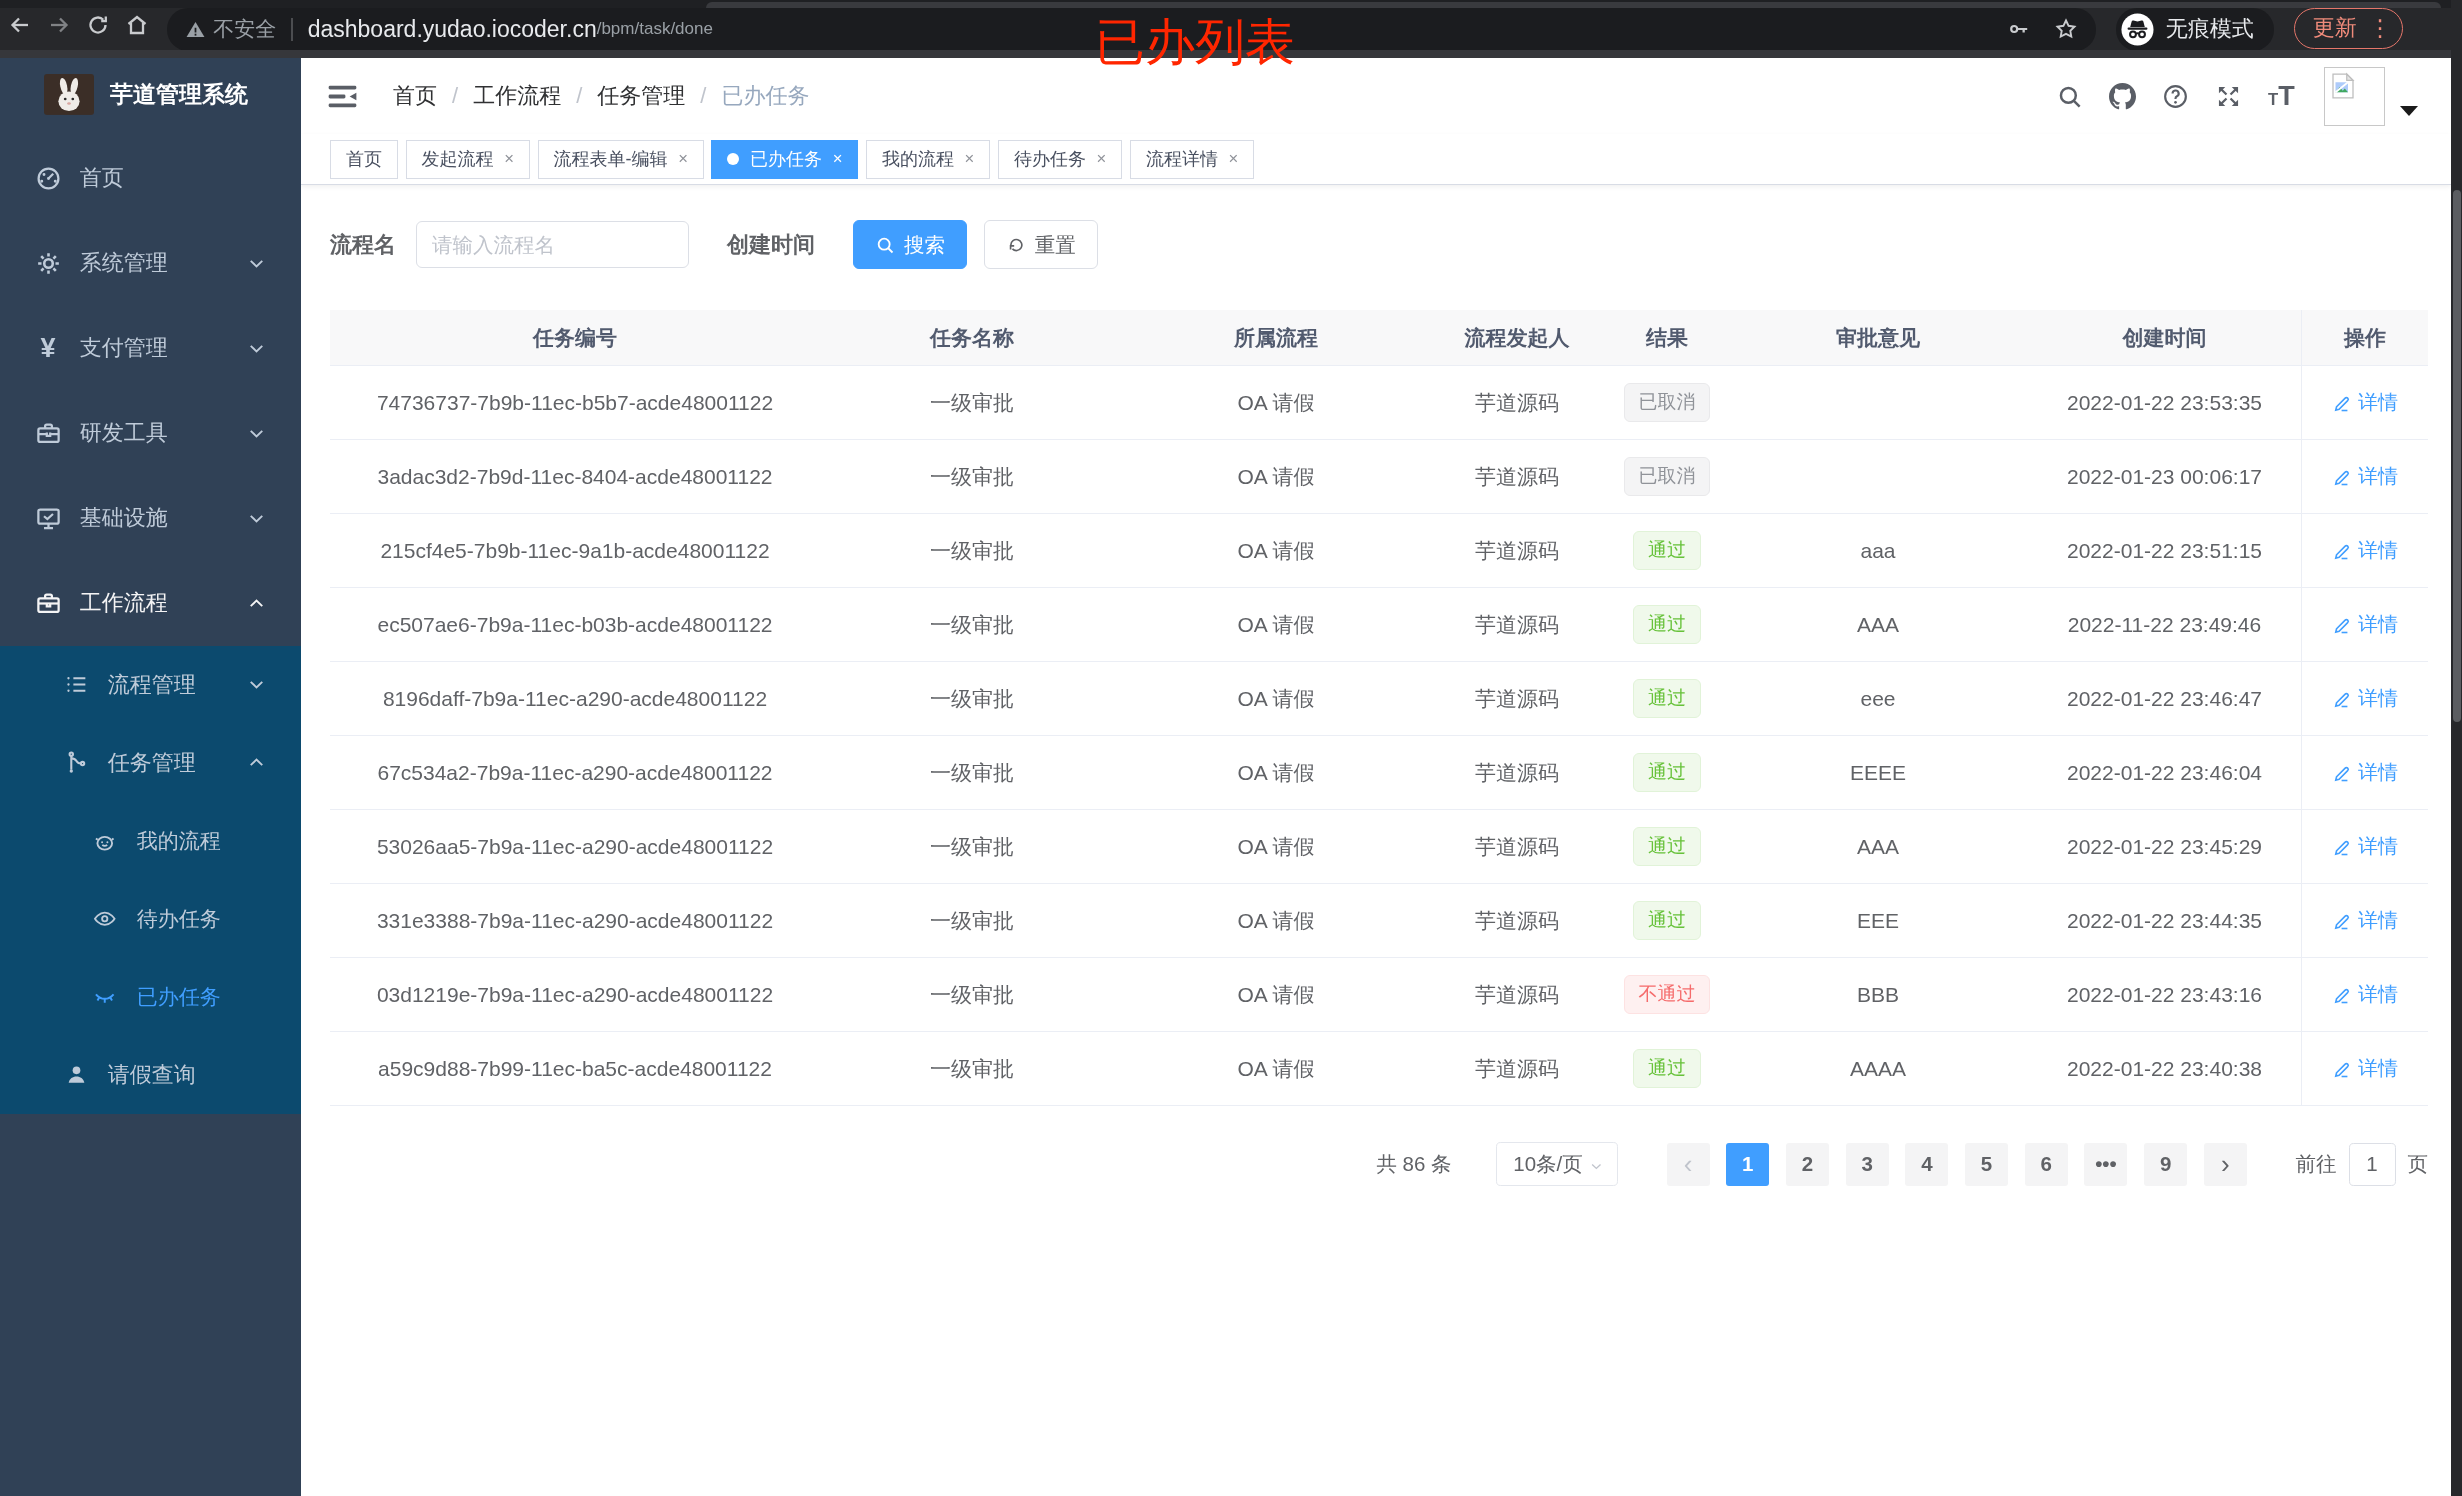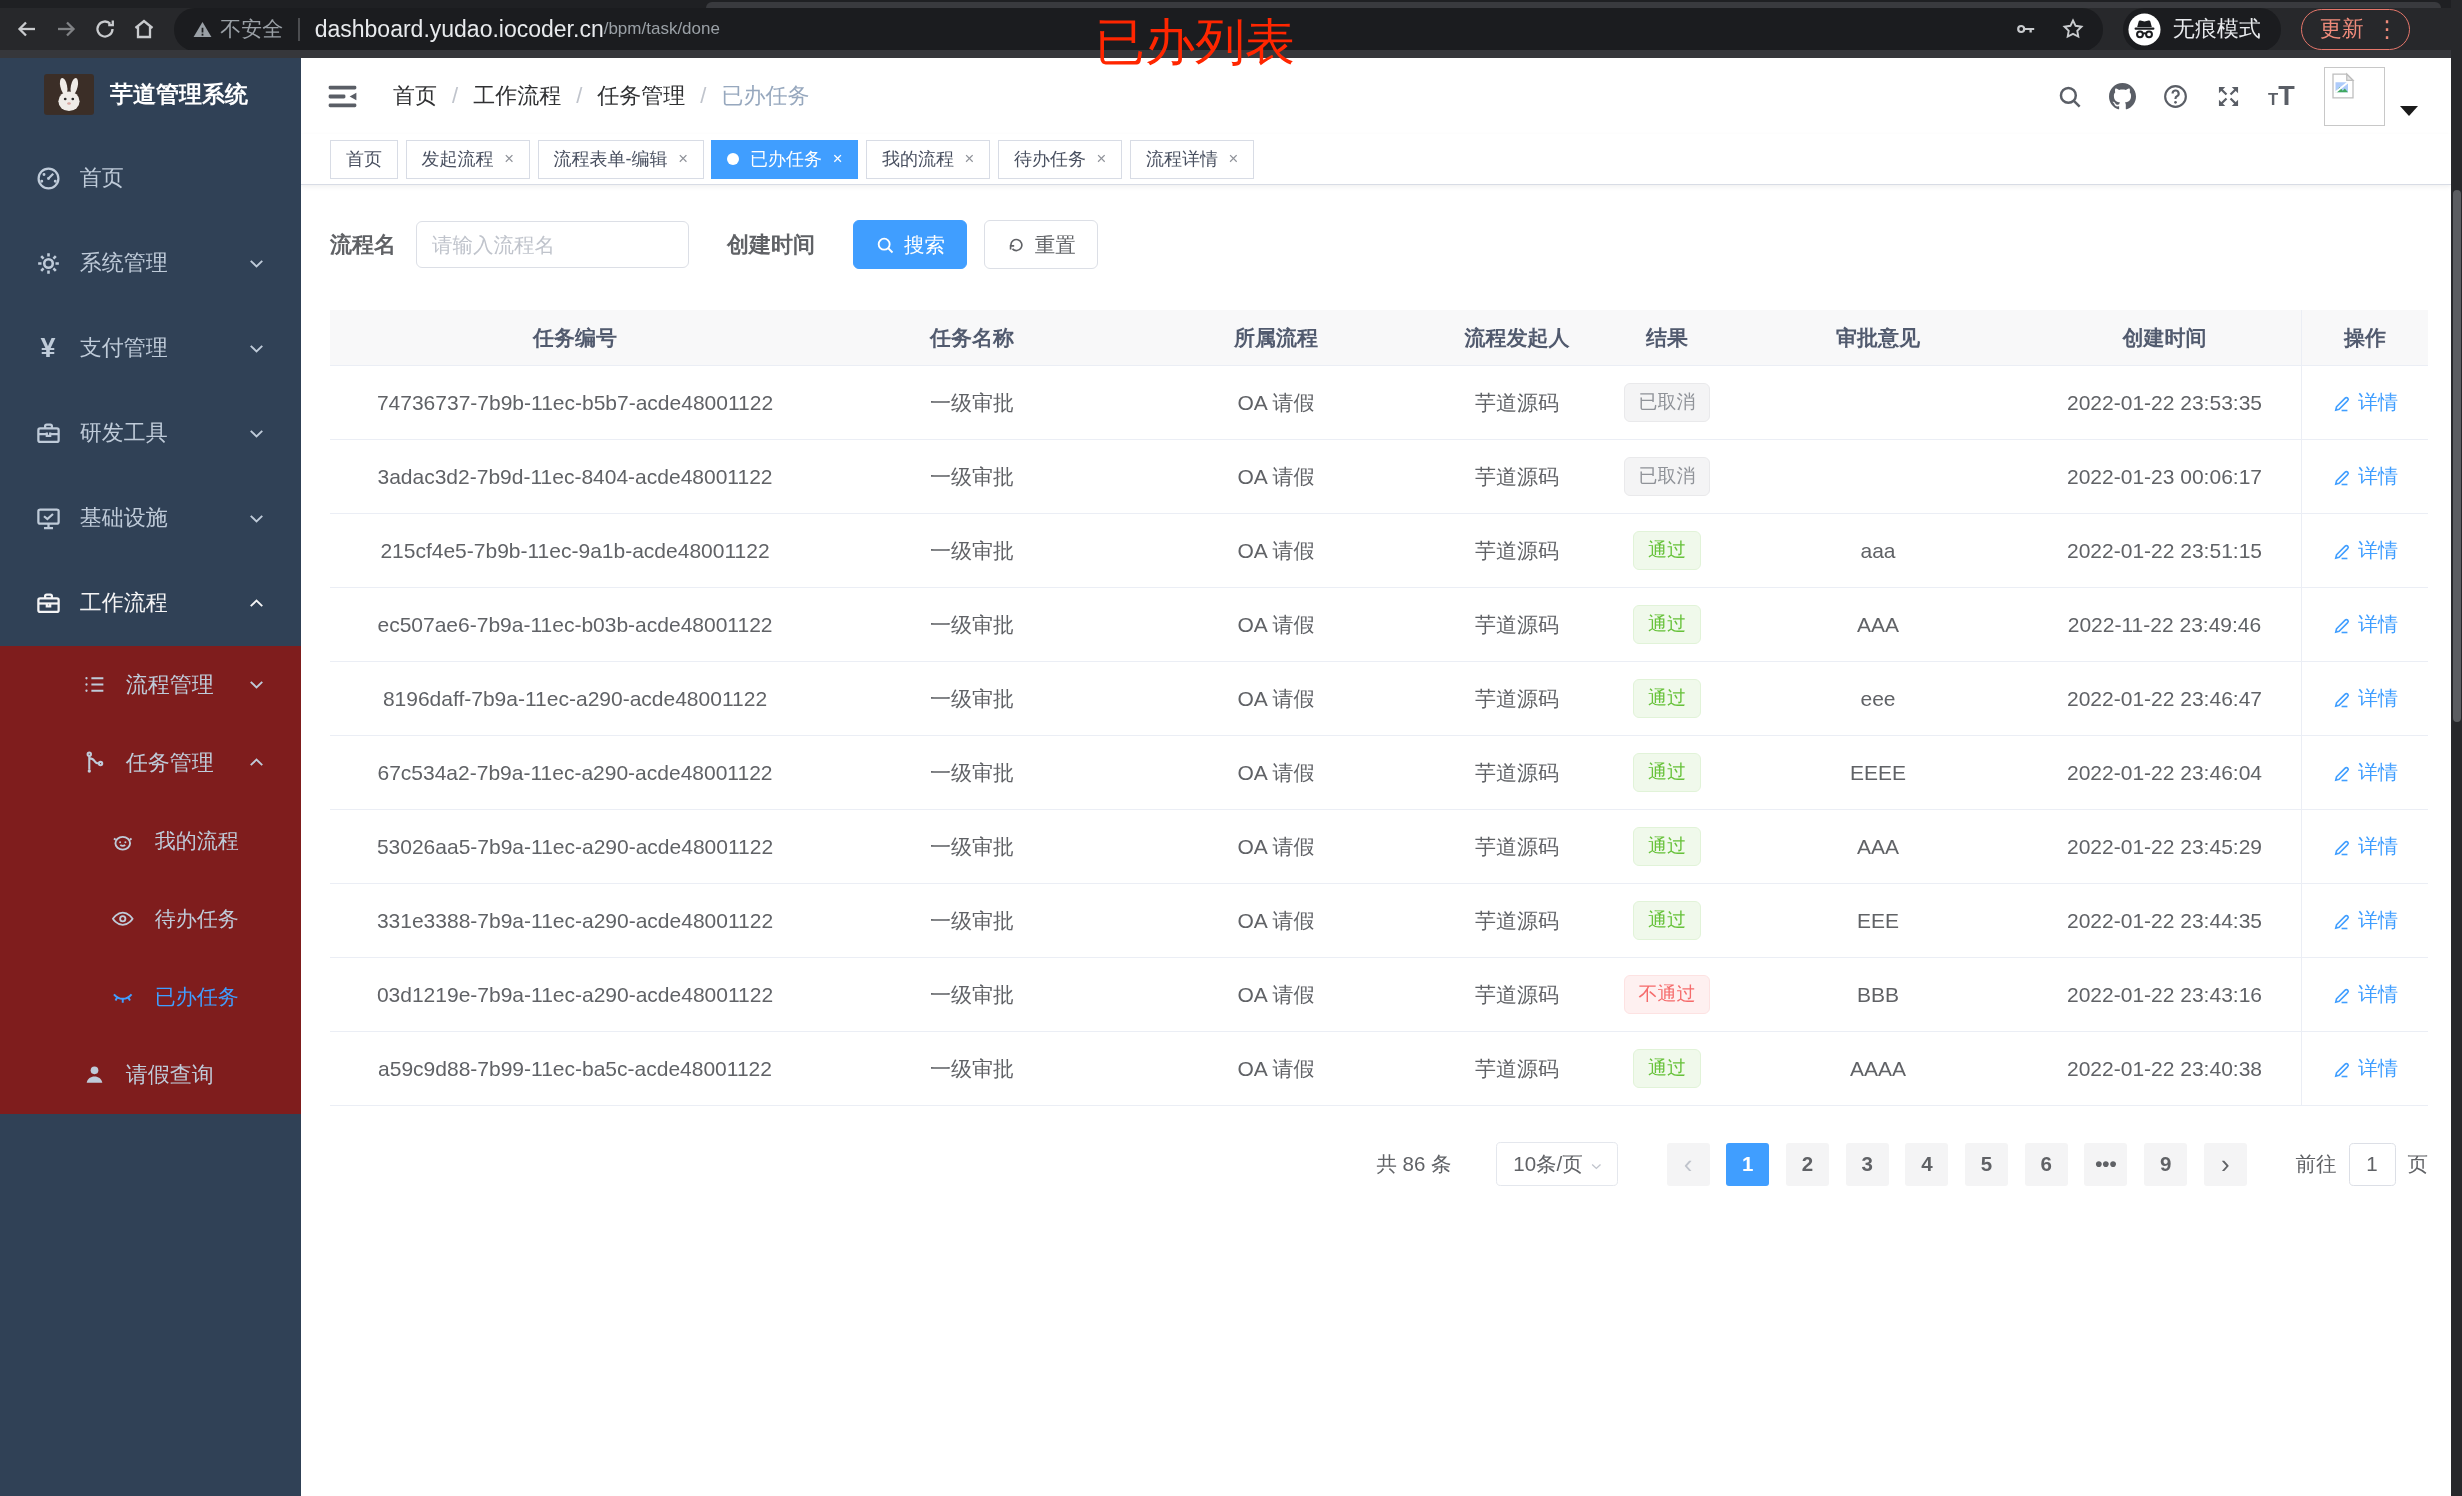--- a/index.html
+++ b/index.html
@@ -3,21 +3,21 @@
 <meta charset="utf-8">
 <style>
   * { margin:0; padding:0; box-sizing:border-box; }
   html,body { width:2462px; height:1496px; overflow:hidden; background:#fff;
     font-family:"Liberation Sans","DejaVu Sans",sans-serif; }
 
   
   .chrome { position:absolute; left:0; top:0; width:2462px; height:58px; background:#27282b; z-index:5; }
   .tabstrip { position:absolute; left:0; top:0; right:0; height:7.6px; background:#1f2023; }
   .tabstrip .notch { position:absolute; left:706px; right:21px; top:1.5px; height:6px; background:#393a3e; border-radius:6px 6px 0 0; }
-  .toolbar { position:absolute; left:0; top:7.6px; right:0; height:43px; display:flex; align-items:center; padding-left:7px; }
+  .toolbar { position:absolute; left:0; top:7.6px; right:0; height:43px; display:flex; padding-left:0; }
   .chrome-bottom { position:absolute; left:0; bottom:0; right:0; height:7.6px; background:#36373b; }
   .navbtn { width:39px; height:35px; display:flex; align-items:center; justify-content:center; color:#c9cbce; flex:0 0 auto; }
   .navbtn svg { width:24px; height:24px; }
   .navbtn.dim { color:#808285; }
   .omnibox { margin-left:10.6px; width:1929px; height:43px; border-radius:21px; background:#1b1c1f; display:flex; align-items:center; padding:0 18px; flex:0 0 auto; }
   .omnibox .warn { width:21px; height:21px; color:#9aa0a6; }
   .sec-label { color:#9aa0a6; font-size:21px; margin-left:7.6px; }
   .omni-div { width:1.5px; height:23px; background:#4c4d50; margin:0 15px; }
   .url-host { color:#e8eaed; font-size:23px; }
   .url-path { color:#9aa0a6; font-size:17px; }
@@ -38,21 +38,21 @@
   .logo-row { height:73px; display:flex; align-items:center; padding-left:44px; }
   .logo-img { width:50px; height:41px; border-radius:3px; overflow:hidden; flex:0 0 auto; }
   .logo-title { margin-left:16px; color:#fff; font-size:23px; font-weight:bold; }
   .menu { padding-top:4.6px; }
   .menu-item { display:flex; align-items:center; height:85px; color:#bfcbd9; font-size:22px; cursor:pointer; }
   .menu-item .mi-icon { width:30px; height:30px; display:flex; align-items:center; justify-content:center; margin-right:16.7px; flex:0 0 auto; }
   .menu-item .mi-icon svg { width:27px; height:27px; }
   .menu-item .mi-label { flex:1; }
   .menu-item .mi-chevron { width:23px; height:23px; margin-right:33px; }
   .menu-item.lvl1 { padding-left:33px; }
-  .submenu { background:#7f1d1d;padding-left:18px; }
+  .submenu { background:#0c4a6e; }
   .submenu .menu-item { height:78px; }
   .menu-item.lvl2 { padding-left:61px; }
   .menu-item.lvl2 .mi-icon svg { width:25px; height:25px; }
   .menu-item.lvl3 { padding-left:90px; font-size:21px; }
   .menu-item.lvl3 .mi-icon svg { width:23.5px; height:23.5px; }
   .menu-item.parent-active { color:#f4f4f5; }
   .menu-item.active { color:#409eff; }
   .yen-glyph { font-size:27px; font-weight:bold; line-height:1; }
 
   

